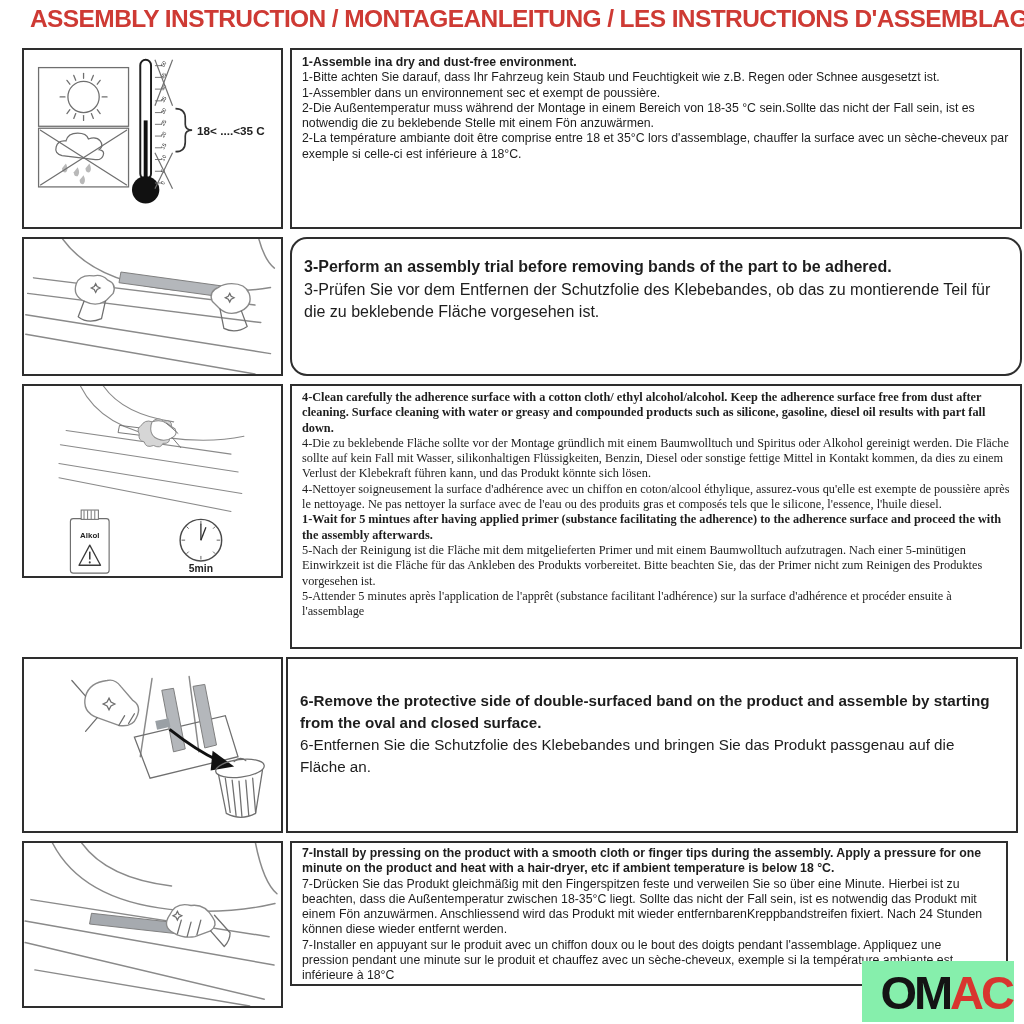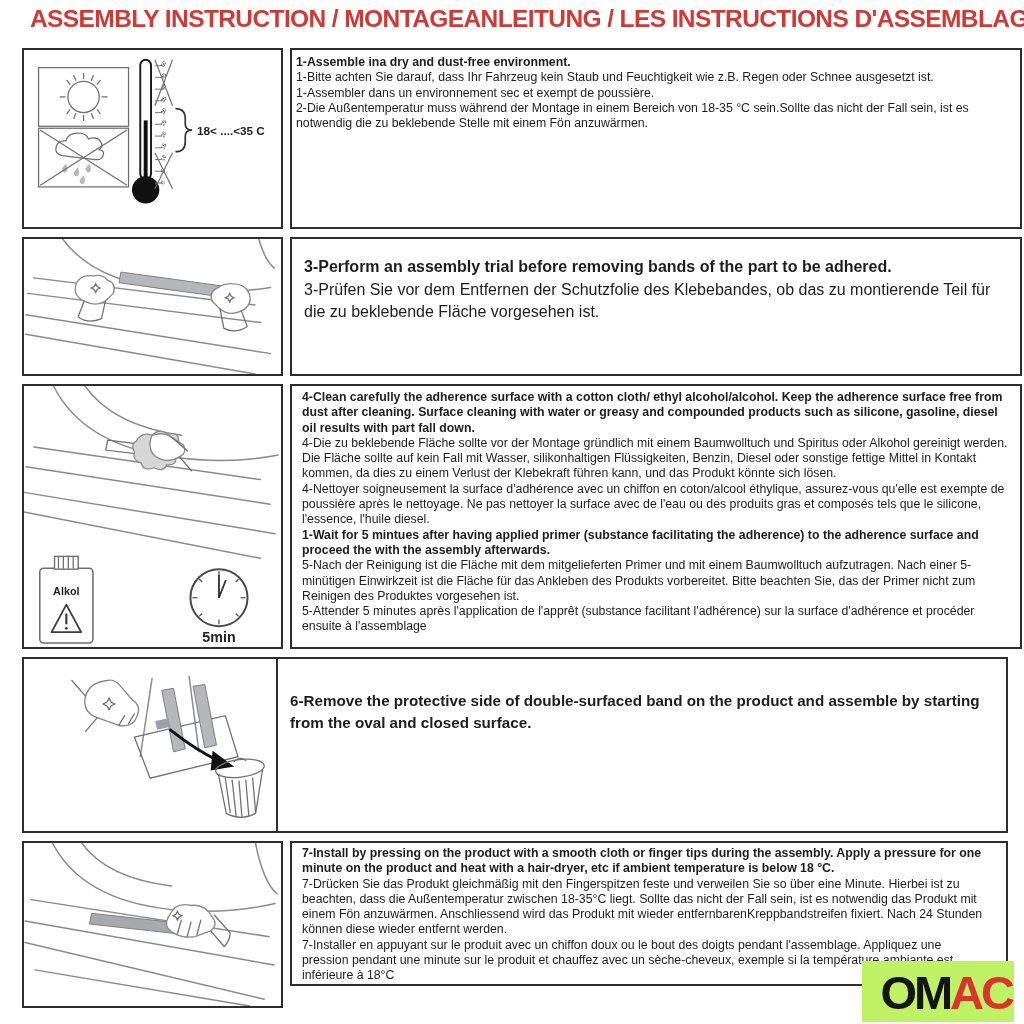--- a/index.html
+++ b/index.html
@@ -12,29 +12,29 @@
     font-size:24.5px;font-weight:700;letter-spacing:-0.6px;color:#CE3A34;
   }
   .box{position:absolute;box-sizing:border-box;border:2px solid #2e2e2e;background:#fff;}
   .tbox{overflow:hidden;}
   .tbox p{margin:0;}
   .b{font-weight:700;}
   .gap{margin-top:11px;}
   .fs-s{font-size:12.3px;line-height:15.3px;}
   .fs-3{font-size:16px;line-height:22.5px;}
   .fs-6{font-size:15.2px;line-height:22px;}
-  .pad-1{padding:5px 10px 0 4px;}
-  .pad-2{padding:17px 12px 0 12px;}
+  .pad-1{padding:5px 10px 0 10px;}
+  .pad-2{padding:17px 12px 0 12px;border-radius:17px;}
   .pad-3{padding:4px 10px 0 10px;}
   .pad-4{padding:31px 12px 0 12px;}
   .pad-5{padding:3px 20px 0 10px;}
   .ibox{display:flex;align-items:stretch;justify-content:stretch;}
   .ibox svg{width:100%;height:100%;display:block;}
   .logo{
-    position:absolute;right:10px;bottom:2px;z-index:5;background:#bef264;
+    position:absolute;right:10px;bottom:2px;z-index:5;background:#86efac;
     padding:8px 2px 6px 18px;font-size:47px;font-weight:800;letter-spacing:-3px;line-height:1;
     font-family:"Liberation Sans",sans-serif;
   }
   .logo .lb{color:#141414;}
   .logo .lr{color:#D8352F;}
   .sk{stroke:#8a8a8a;stroke-width:1.5;fill:none;stroke-linecap:round;}
   .sk2{stroke:#6f6f6f;stroke-width:1.3;fill:none;stroke-linecap:round;}
   .strip{fill:#b4b7bb;stroke:#7d7d7d;stroke-width:1;}
   .hand{fill:#ffffff;stroke:#8a8a8a;stroke-width:1.4;stroke-linejoin:round;}
   .lbl{font-family:"Liberation Sans",sans-serif;fill:#222;}
@@ -117,20 +117,21 @@
         <path d="M154,60 Q164,60 164,70 L164,76 Q164,82 171,82 Q164,82 164,88 L164,94 Q164,104 154,104" fill="none" stroke="#333" stroke-width="1.7"></path>
         <text x="176" y="87" font-size="12" font-weight="700" class="lbl">18&lt; ....&lt;35 C</text>
       </g>
     </svg>
   </div>
   <div class="box tbox fs-s pad-1" style="left:290px;top:48px;width:732px;height:181px;">
     <p class="b">1-Assemble ina dry and dust-free environment.</p>
     <p>1-Bitte achten Sie darauf, dass Ihr Fahrzeug kein Staub und Feuchtigkeit wie z.B. Regen oder Schnee ausgesetzt ist.</p>
     <p>1-Assembler dans un environnement sec et exempt de poussière.</p>
     <p>2-Die Außentemperatur muss während der Montage in einem Bereich von 18-35 °C  sein.Sollte das nicht der Fall sein, ist es notwendig die zu beklebende Stelle mit einem Fön anzuwärmen.</p>
+    <p>2-La température ambiante doit être comprise entre 18 et 35°C lors d'assemblage, chauffer la surface avec un sèche-cheveux par exemple si celle-ci est inférieure à 18°C.</p>
   </div>
 
   <div class="box ibox" style="left:22px;top:237px;width:261px;height:139px;">
     <svg viewBox="0 0 261 139">
       <g>
         <path class="sk" d="M38,0 Q70,44 150,52 Q210,57 252,50"></path>
         <path class="sk" d="M240,0 Q246,22 256,30"></path>
         <path class="sk" d="M8,40 L236,68"></path>
         <path class="sk" d="M2,56 L242,86"></path>
         <path class="sk" d="M0,78 L252,118"></path>
@@ -147,21 +148,21 @@
         <path class="sk2" d="M26,28 L32,44 M4,26 L8,46 M8,46 Q20,52 32,44"></path>
         <path class="sk2" d="M14,10 l1.5,3 3,1.5 -3,1.5 -1.5,3 -1.5,-3 -3,-1.5 3,-1.5 z" stroke-width="0.9"></path>
       </g>
     </svg>
   </div>
   <div class="box tbox fs-3 pad-2" style="left:290px;top:237px;width:732px;height:139px;">
     <p class="b">3-Perform an assembly trial before removing bands of the part to be adhered.</p>
     <p>3-Prüfen Sie vor dem Entfernen der Schutzfolie des Klebebandes, ob das zu montierende Teil für die zu beklebende Fläche vorgesehen ist.</p>
   </div>
 
-  <div class="box ibox" style="left:22px;top:384px;width:261px;height:265px;">
+  <div class="box ibox" style="left:22px;top:384px;width:261px;height:194px;">
     <svg viewBox="0 0 261 265">
       <g>
         <path class="sk" d="M30,0 Q60,60 150,72 Q210,80 258,70"></path>
         <path class="sk" d="M62,0 Q90,40 160,50"></path>
         <path class="sk" d="M10,62 L240,95"></path>
         <path class="sk" d="M2,82 L250,120"></path>
         <path class="sk" d="M0,108 L255,150"></path>
         <path class="sk" d="M0,128 L240,175"></path>
       </g>
       <path class="sk2" d="M85,55 L150,63 L148,73 L83,65 Z"></path>
@@ -192,21 +193,21 @@
             <line x1="215" y1="231" x2="218" y2="234"></line>
           <line x1="178" y1="234" x2="181" y2="231"></line>
             <line x1="215" y1="199" x2="218" y2="196"></line>
         </g>
         <line x1="198" y1="215" x2="198" y2="192" stroke="#2c2c2c" stroke-width="1.8"></line>
         <line x1="198" y1="215" x2="205" y2="197" stroke="#2c2c2c" stroke-width="1.8"></line>
         <text x="198" y="260" font-size="14.5" font-weight="600" text-anchor="middle" class="lbl">5min</text>
       </g>
     </svg>
   </div>
-  <div class="box tbox fs-s pad-3" style="left:290px;top:384px;width:732px;height:265px;">
+  <div class="box tbox fs-s pad-3" style="left:290px;top:384px;width:732px;height:265px;font-family:Liberation Serif, serif;">
     <p class="b">4-Clean carefully the adherence surface with a cotton cloth/ ethyl alcohol/alcohol. Keep the adherence surface free from dust after cleaning. Surface cleaning with water or greasy and compounded products such as silicone, gasoline, diesel oil results with part fall down.</p>
     <p>4-Die zu beklebende Fläche sollte vor der Montage gründlich mit einem Baumwolltuch und Spiritus oder Alkohol gereinigt werden. Die Fläche sollte auf kein Fall mit Wasser, silikonhaltigen Flüssigkeiten, Benzin, Diesel oder sonstige fettige Mittel in Kontakt kommen, da dies zu einem Verlust der Klebekraft führen kann, und das Produkt könnte sich lösen.</p>
     <p>4-Nettoyer soigneusement la surface d'adhérence avec un chiffon en coton/alcool éthylique, assurez-vous qu'elle est exempte de poussière après le nettoyage. Ne pas nettoyer la surface avec de l'eau ou des produits gras et composés tels que le silicone, l'essence, l'huile diesel.</p>
     <p class="b gap">1-Wait for 5 mintues after having applied primer (substance facilitating the adherence) to the adherence surface and proceed the with the assembly afterwards.</p>
     <p>5-Nach der Reinigung ist die Fläche mit dem mitgelieferten Primer und mit einem Baumwolltuch aufzutragen. Nach einer 5-minütigen Einwirkzeit ist die Fläche für das Ankleben des Produkts vorbereitet. Bitte beachten Sie, das der Primer nicht zum Reinigen des Produktes vorgesehen ist.</p>
     <p>5-Attender 5 minutes après l'application de l'apprêt (substance facilitant l'adhérence) sur la surface d'adhérence et procéder ensuite à l'assemblage</p>
   </div>
 
   <div class="box ibox" style="left:22px;top:657px;width:261px;height:176px;">
     <svg viewBox="0 0 261 176">
@@ -225,22 +226,23 @@
       <path d="M148,72 Q176,94 198,104" fill="none" stroke="#111" stroke-width="3"></path>
       <polygon points="192,94 214,110 190,114" fill="#111"></polygon>
       <g>
         <path class="sk2" d="M198,118 L206,158 Q221,166 236,158 L243,114"></path>
         <ellipse cx="220" cy="112" rx="25" ry="9" fill="#fff" class="sk2" transform="rotate(-7 220 112)"></ellipse>
         <path class="sk2" d="M214,105 Q220,99 226,104"></path>
         <path class="sk2" d="M205,122 L210,157 M212,124 L216,160 M219,125 L222,161 M226,124 L229,160 M233,122 L236,157"></path>
       </g>
     </svg>
   </div>
-  <div class="box tbox fs-6 pad-4" style="left:276px;top:657px;width:732px;height:176px;">
+  <div class="box tbox fs-6 pad-4" style="left:286px;top:657px;width:732px;height:176px;">
     <p class="b">6-Remove the protective side of double-surfaced band on the product and assemble by starting from the oval and closed surface.</p>
+    <p>6-Entfernen Sie die Schutzfolie des Klebebandes und bringen Sie das Produkt passgenau auf die Fläche an.</p>
   </div>
 
   <div class="box ibox" style="left:22px;top:841px;width:261px;height:167px;">
     <svg viewBox="0 0 261 167">
       <g>
         <path class="sk" d="M28,0 Q58,58 148,68 Q205,74 256,62"></path>
         <path class="sk" d="M58,0 Q84,36 150,44"></path>
         <path class="sk" d="M236,0 Q244,40 258,52"></path>
         <path class="sk" d="M6,58 L250,96"></path>
         <path class="sk" d="M0,80 L255,125"></path>

